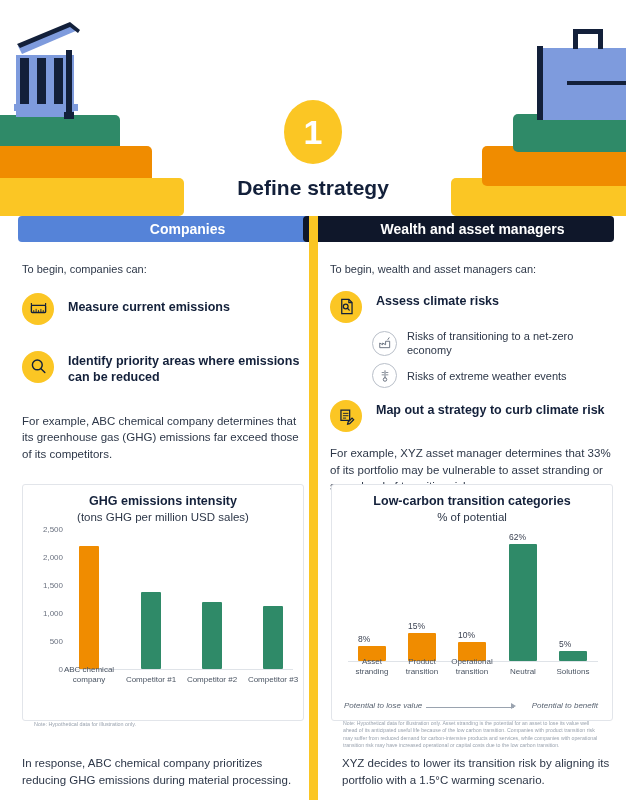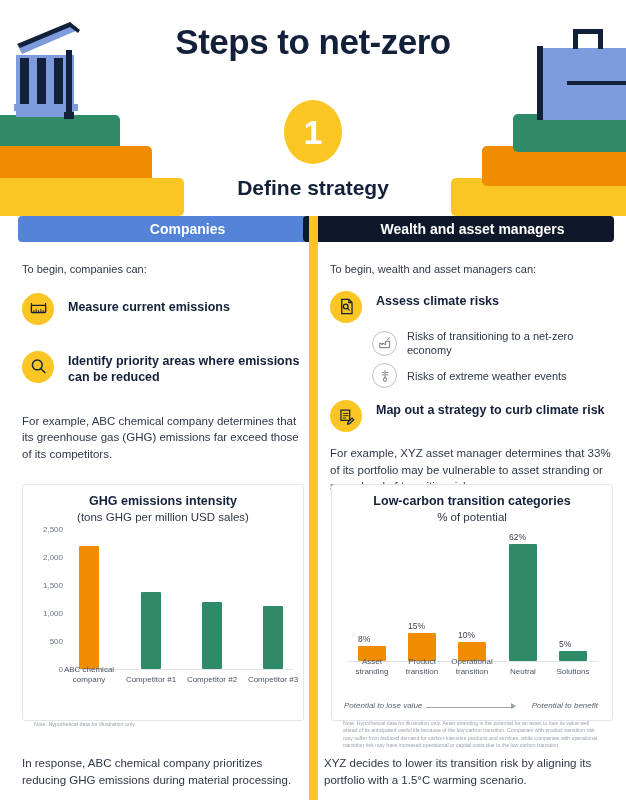--- a/index.html
+++ b/index.html
@@ -107,21 +107,21 @@
     border-left:5px solid #9aa3af;border-top:3px solid transparent;border-bottom:3px solid transparent;
   }
 
   .note{font-size:5.2px;color:#9aa3af;line-height:1.45;margin-top:5px;padding:0 3px;}
   .note.single{margin-top:26px;}
 
   
   .footer{position:absolute;left:0;top:755px;width:626px;}
   .foot{position:absolute;top:0;width:283px;font-size:11.5px;line-height:1.45;color:#2d3748;}
   .foot.left{left:22px;}
-  .foot.right{left:324px;}
+  .foot.right{left:342px;}
 </style>
 </head>
 <body>
 
 <div class="page">
 
   <div class="header">
 
     <div class="stairs left" style="width:190px;height:216px;">
       <svg width="190" height="216" viewBox="0 0 190 216">
@@ -155,21 +155,20 @@
           <rect x="88" y="48" width="93" height="72" fill="#7e9bdd"></rect>
           <rect x="86" y="46" width="6" height="74" fill="#13203a"></rect>
           <rect x="116" y="81" width="68" height="4" fill="#13203a"></rect>
           <rect x="122" y="29" width="30" height="5" fill="#13203a"></rect>
           <rect x="122" y="29" width="5" height="20" fill="#13203a"></rect>
           <rect x="147" y="29" width="5" height="20" fill="#13203a"></rect>
         </g>
       </svg>
     </div>
 
-    <div class="main-title">Steps to net-zero</div>
     <div class="step-badge">1</div>
     <div class="subtitle">Define strategy</div>
   </div>
 
   <div class="banners">
     <div class="banner left">Companies</div>
     <div class="banner right">Wealth and asset managers</div>
   </div>
 
   <div class="divider"></div>

